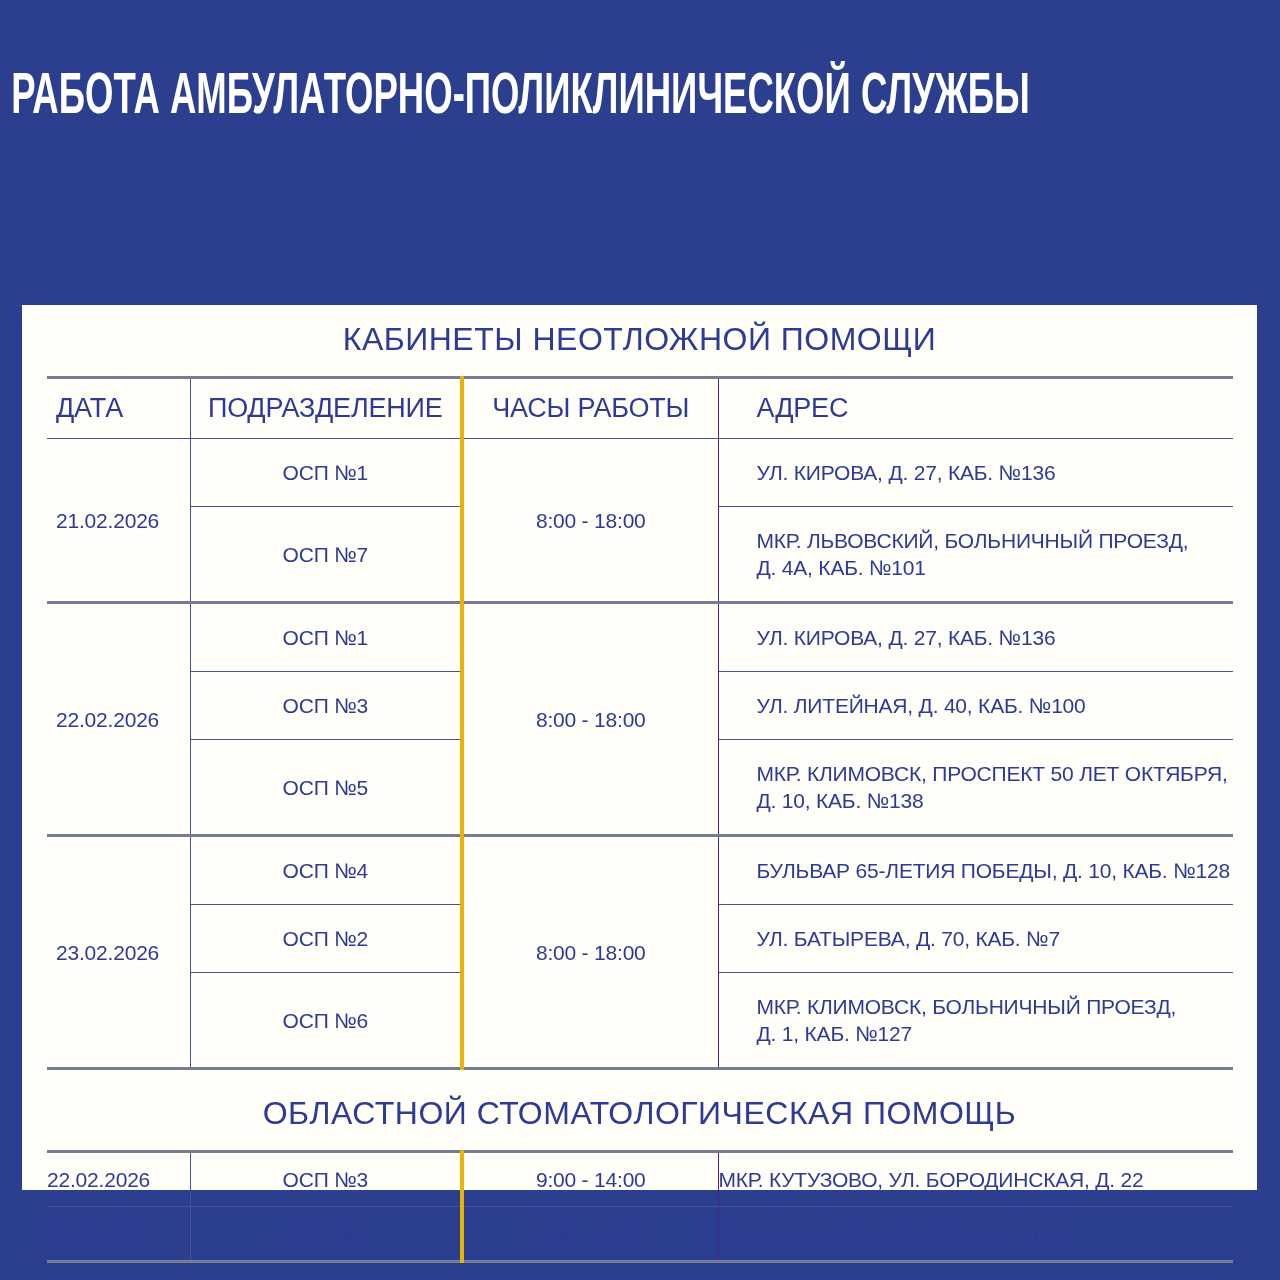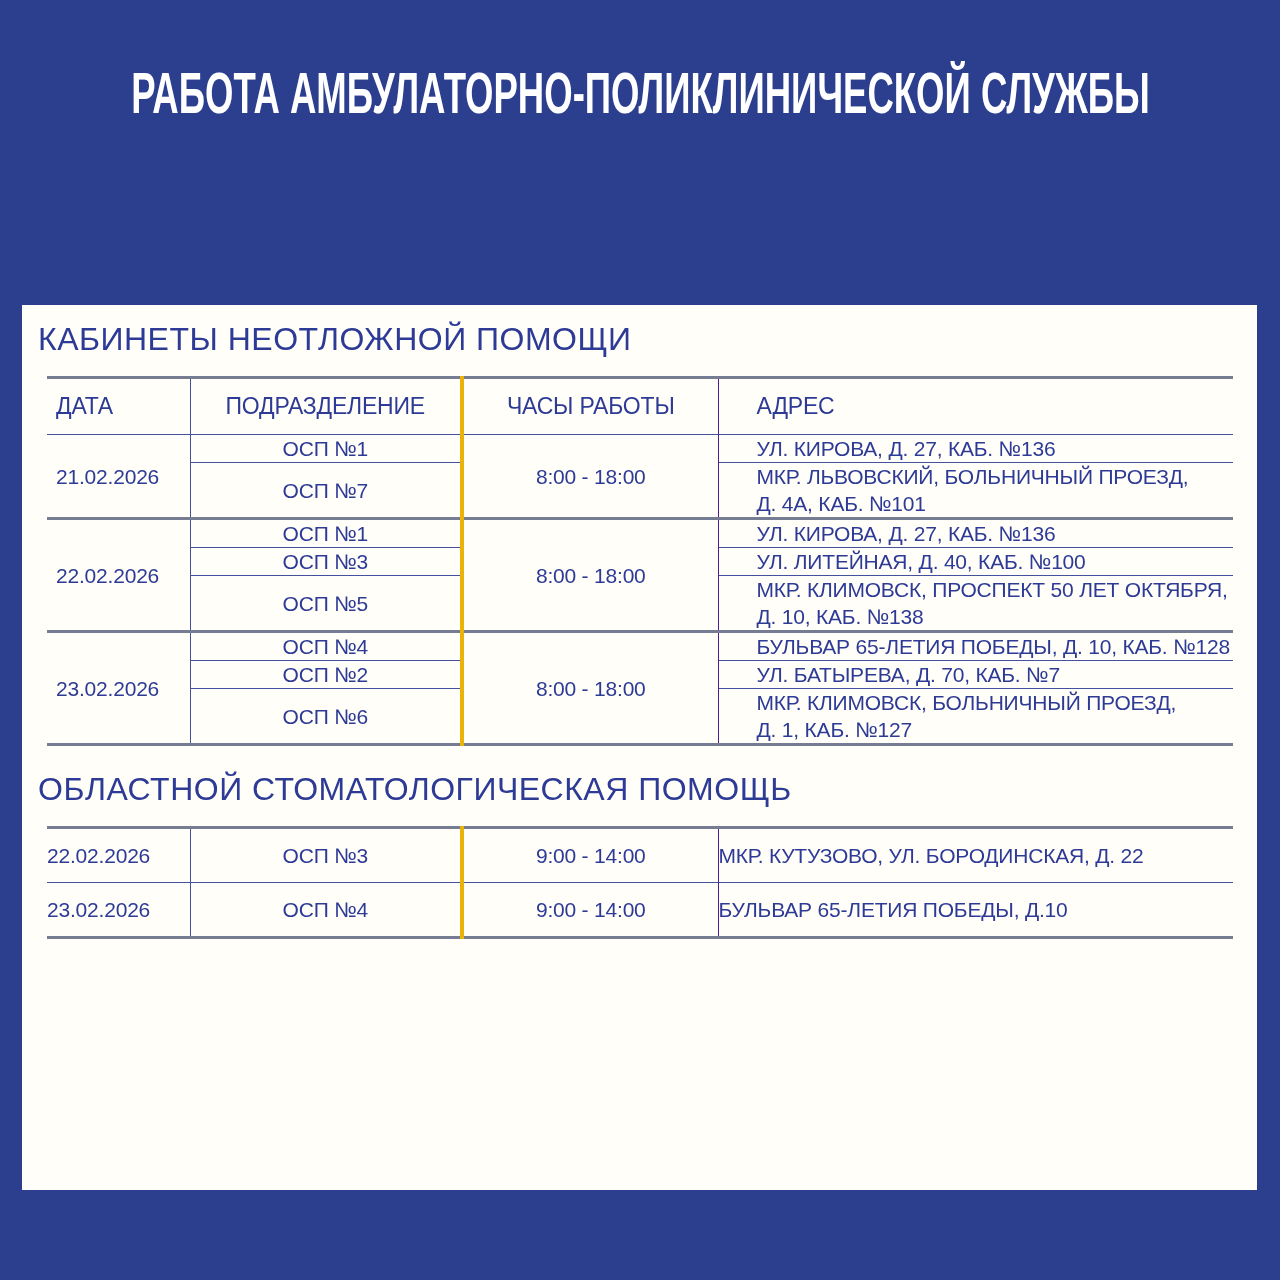--- a/index.html
+++ b/index.html
@@ -6,58 +6,58 @@
   body{
     width:1280px;height:1280px;
     background:#2c3e8e;
     position:relative;
     font-family:"Liberation Sans", sans-serif;
     overflow:hidden;
   }
   
   .title{
     position:absolute;left:0;top:52px;width:1040px;
-    display:flex;flex-direction:row;align-items:center;
+    display:flex;flex-direction:column;align-items:center;
   }
   .title-line{
     height:80px;display:flex;align-items:center;justify-content:center;
     width:1280px;
   }
   .title-line span{
     color:#ffffff;font-weight:bold;font-size:58px;white-space:nowrap;
     transform:scaleX(0.63);transform-origin:center;
     letter-spacing:0px;
   }
   
   .panel{
     position:absolute;left:22px;top:305px;width:1235px;height:885px;
     background:#fffef8;
   }
   .section-heading{
-    text-align:left;color:#2d3a96;font-size:32px;line-height:42px;
+    text-align:center;color:#2d3a96;font-size:32px;line-height:42px;
     margin:16px;font-weight:normal;letter-spacing:0.5px;
   }
   .heading-1{margin-top:13px;}
   .heading-2{margin-top:22px;}
   
   table{
     border-collapse:collapse;table-layout:fixed;
     margin:12px 24px 0 25px;width:1186px;
     color:#2d3a96;letter-spacing:-0.2px;
     border-bottom:3px solid #767d92;
   }
   col.w-date{width:143px;}
   col.w-unit{width:272px;}
   col.w-hours{width:256px;}
   col.w-addr{width:515px;}
   th{
-    font-weight:normal;font-size:23px;padding:14px 0;
+    font-weight:normal;font-size:27px;padding:14px 0;
   }
   td{
-    font-size:21px;line-height:27px;padding:0 0;
+    font-size:21px;line-height:27px;padding:20px 0;
   }
   .t2 td{padding:13px 0;}
   tr.head{border-top:3px solid #767d92;border-bottom:1px solid #44519f;}
   tr.inner{border-top:1px solid #44519f;}
   tr.sep{border-top:3px solid #767d92;}
   .c-date{text-align:left;padding-left:9px;}
   .c-unit{text-align:center;border-left:1px solid #44519f;border-right:4px solid #eab308;}
   .c-hours{text-align:center;}
   .c-addr{text-align:left;padding-left:38px;border-left:1px solid #4c1d95;white-space:pre;}
 </style>

